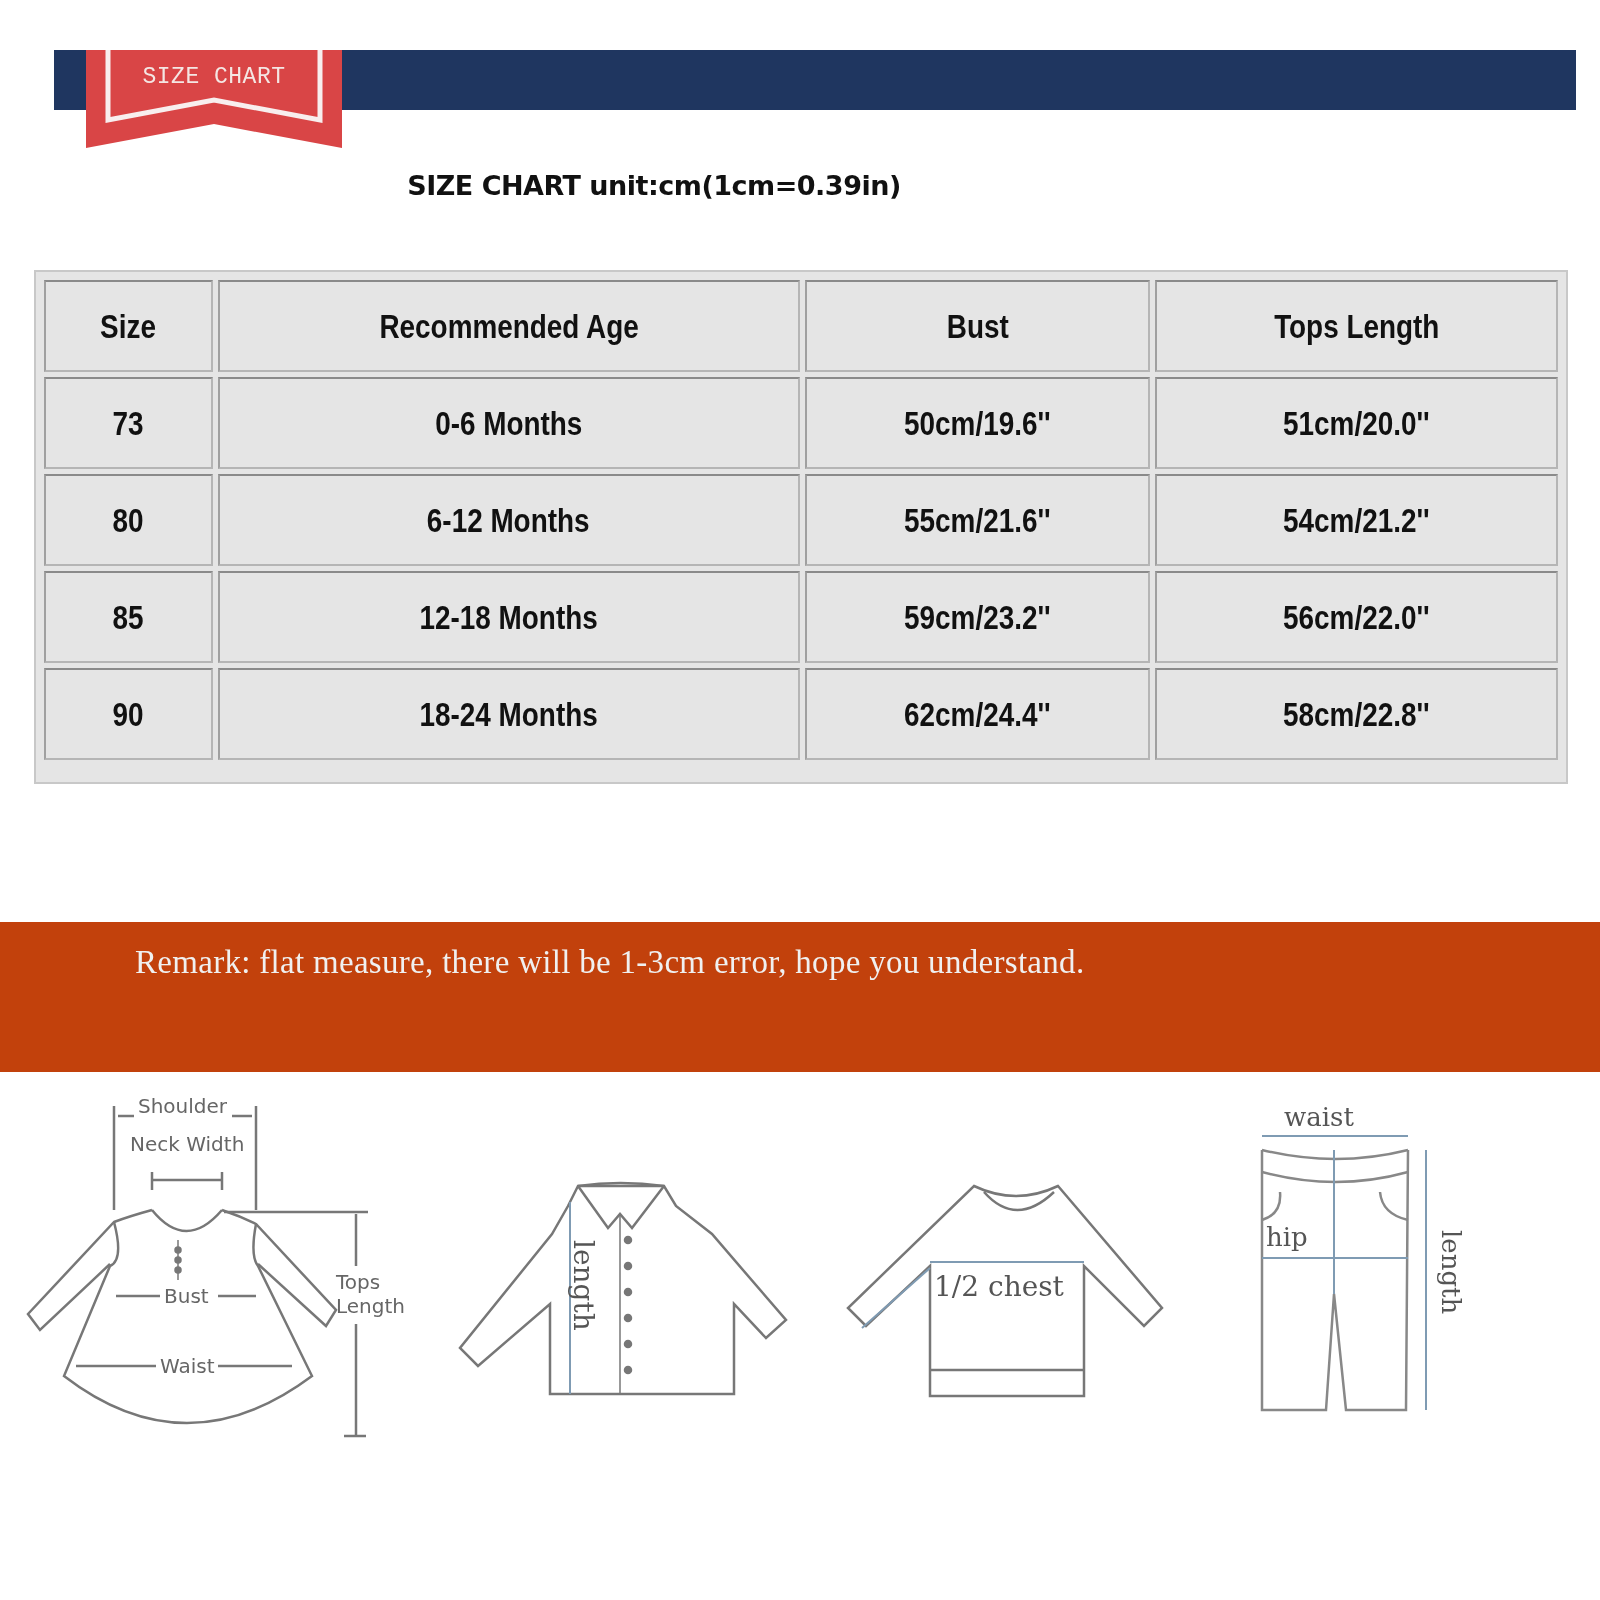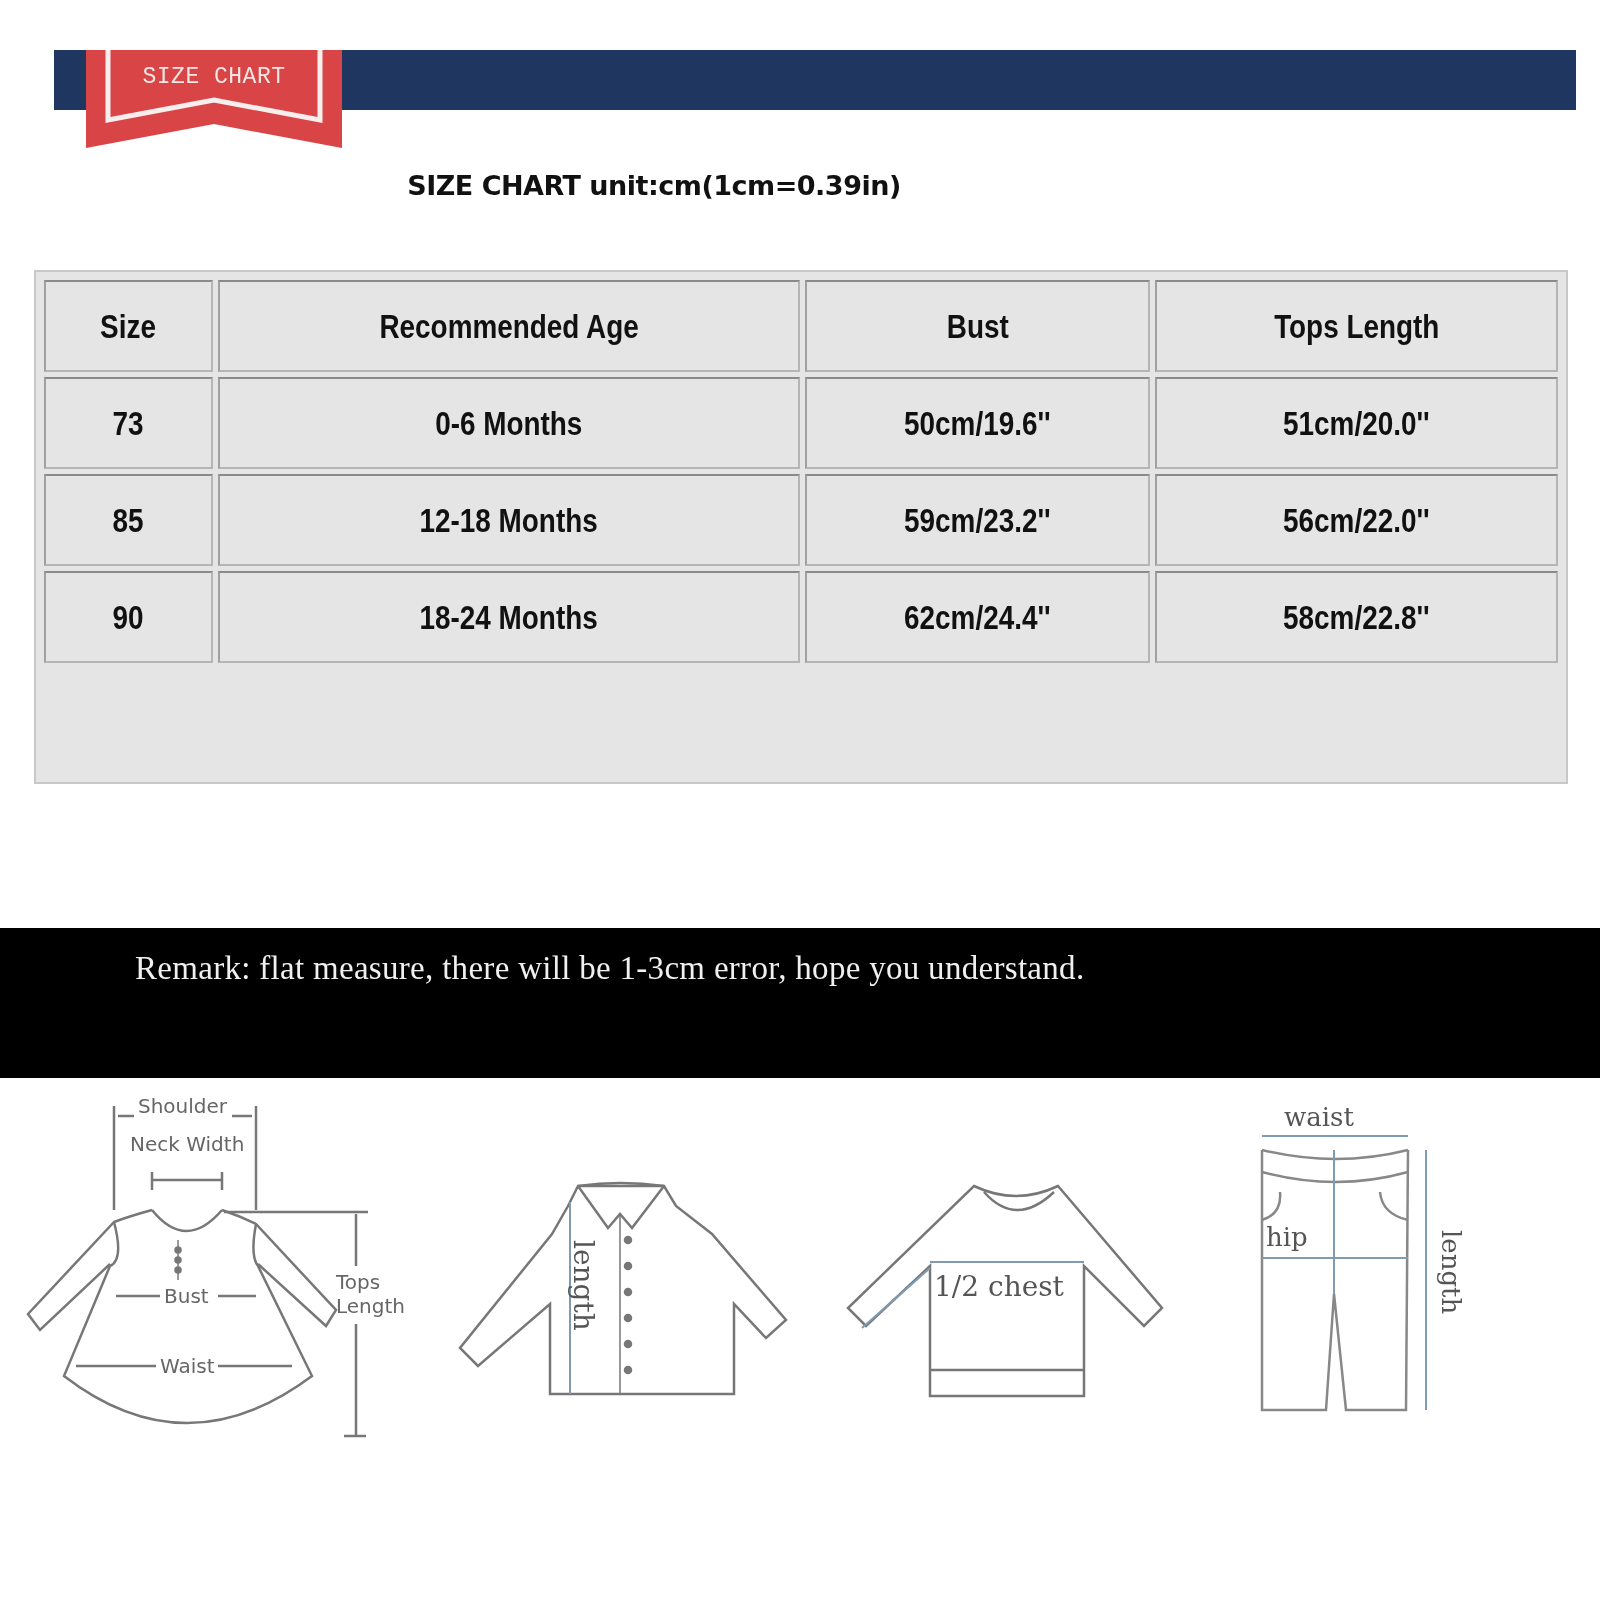--- a/index.html
+++ b/index.html
@@ -35,22 +35,21 @@
   }
   table.size-table td, table.size-table th {
     border: 2px solid #b5b5b5; border-top-color: #8a8a8a; border-left-color: #a0a0a0;
     height: 88px; text-align: center; vertical-align: middle;
     font-family: "Liberation Sans", sans-serif; font-weight: bold; font-size: 34px;
     color: #111; padding: 0; transform-origin: center;
   }
   table.size-table span.cond { display: inline-block; transform: scaleX(0.82); }
   .remark {
     position: absolute; left: 0; top: 922px; width: 1600px; height: 150px;
-    background: #000000;
-    margin-top: 6px;
+    background: #c2410c;
   }
   .remark-line {
     position: absolute; left: 135px; color: #f0f0f0;
     font-family: "Liberation Serif", serif; font-size: 33px; letter-spacing: 0.3px;
   }
   .diagram { position: absolute; text-align: right; }
   .diagram svg { position: absolute; left: 0; top: 0; overflow: visible; }
   .dlabel { position: absolute; color: #666; font-size: 20px; font-family: "DejaVu Sans", sans-serif; }
   .slabel { position: absolute; color: #555; font-size: 28px; font-family: "DejaVu Serif", serif; }
 </style>
@@ -81,20 +80,26 @@
       <th><span class="cond">Size</span></th>
       <th><span class="cond">Recommended Age</span></th>
       <th><span class="cond">Bust</span></th>
       <th><span class="cond">Tops Length</span></th>
     </tr>
     <tr>
       <td><span class="cond">73</span></td>
       <td><span class="cond">0-6 Months</span></td>
       <td><span class="cond">50cm/19.6''</span></td>
       <td><span class="cond">51cm/20.0''</span></td>
+    </tr>
+    <tr>
+      <td><span class="cond">80</span></td>
+      <td><span class="cond">6-12 Months</span></td>
+      <td><span class="cond">55cm/21.6''</span></td>
+      <td><span class="cond">54cm/21.2''</span></td>
     </tr>
     <tr>
       <td><span class="cond">85</span></td>
       <td><span class="cond">12-18 Months</span></td>
       <td><span class="cond">59cm/23.2''</span></td>
       <td><span class="cond">56cm/22.0''</span></td>
     </tr>
     <tr>
       <td><span class="cond">90</span></td>
       <td><span class="cond">18-24 Months</span></td>

